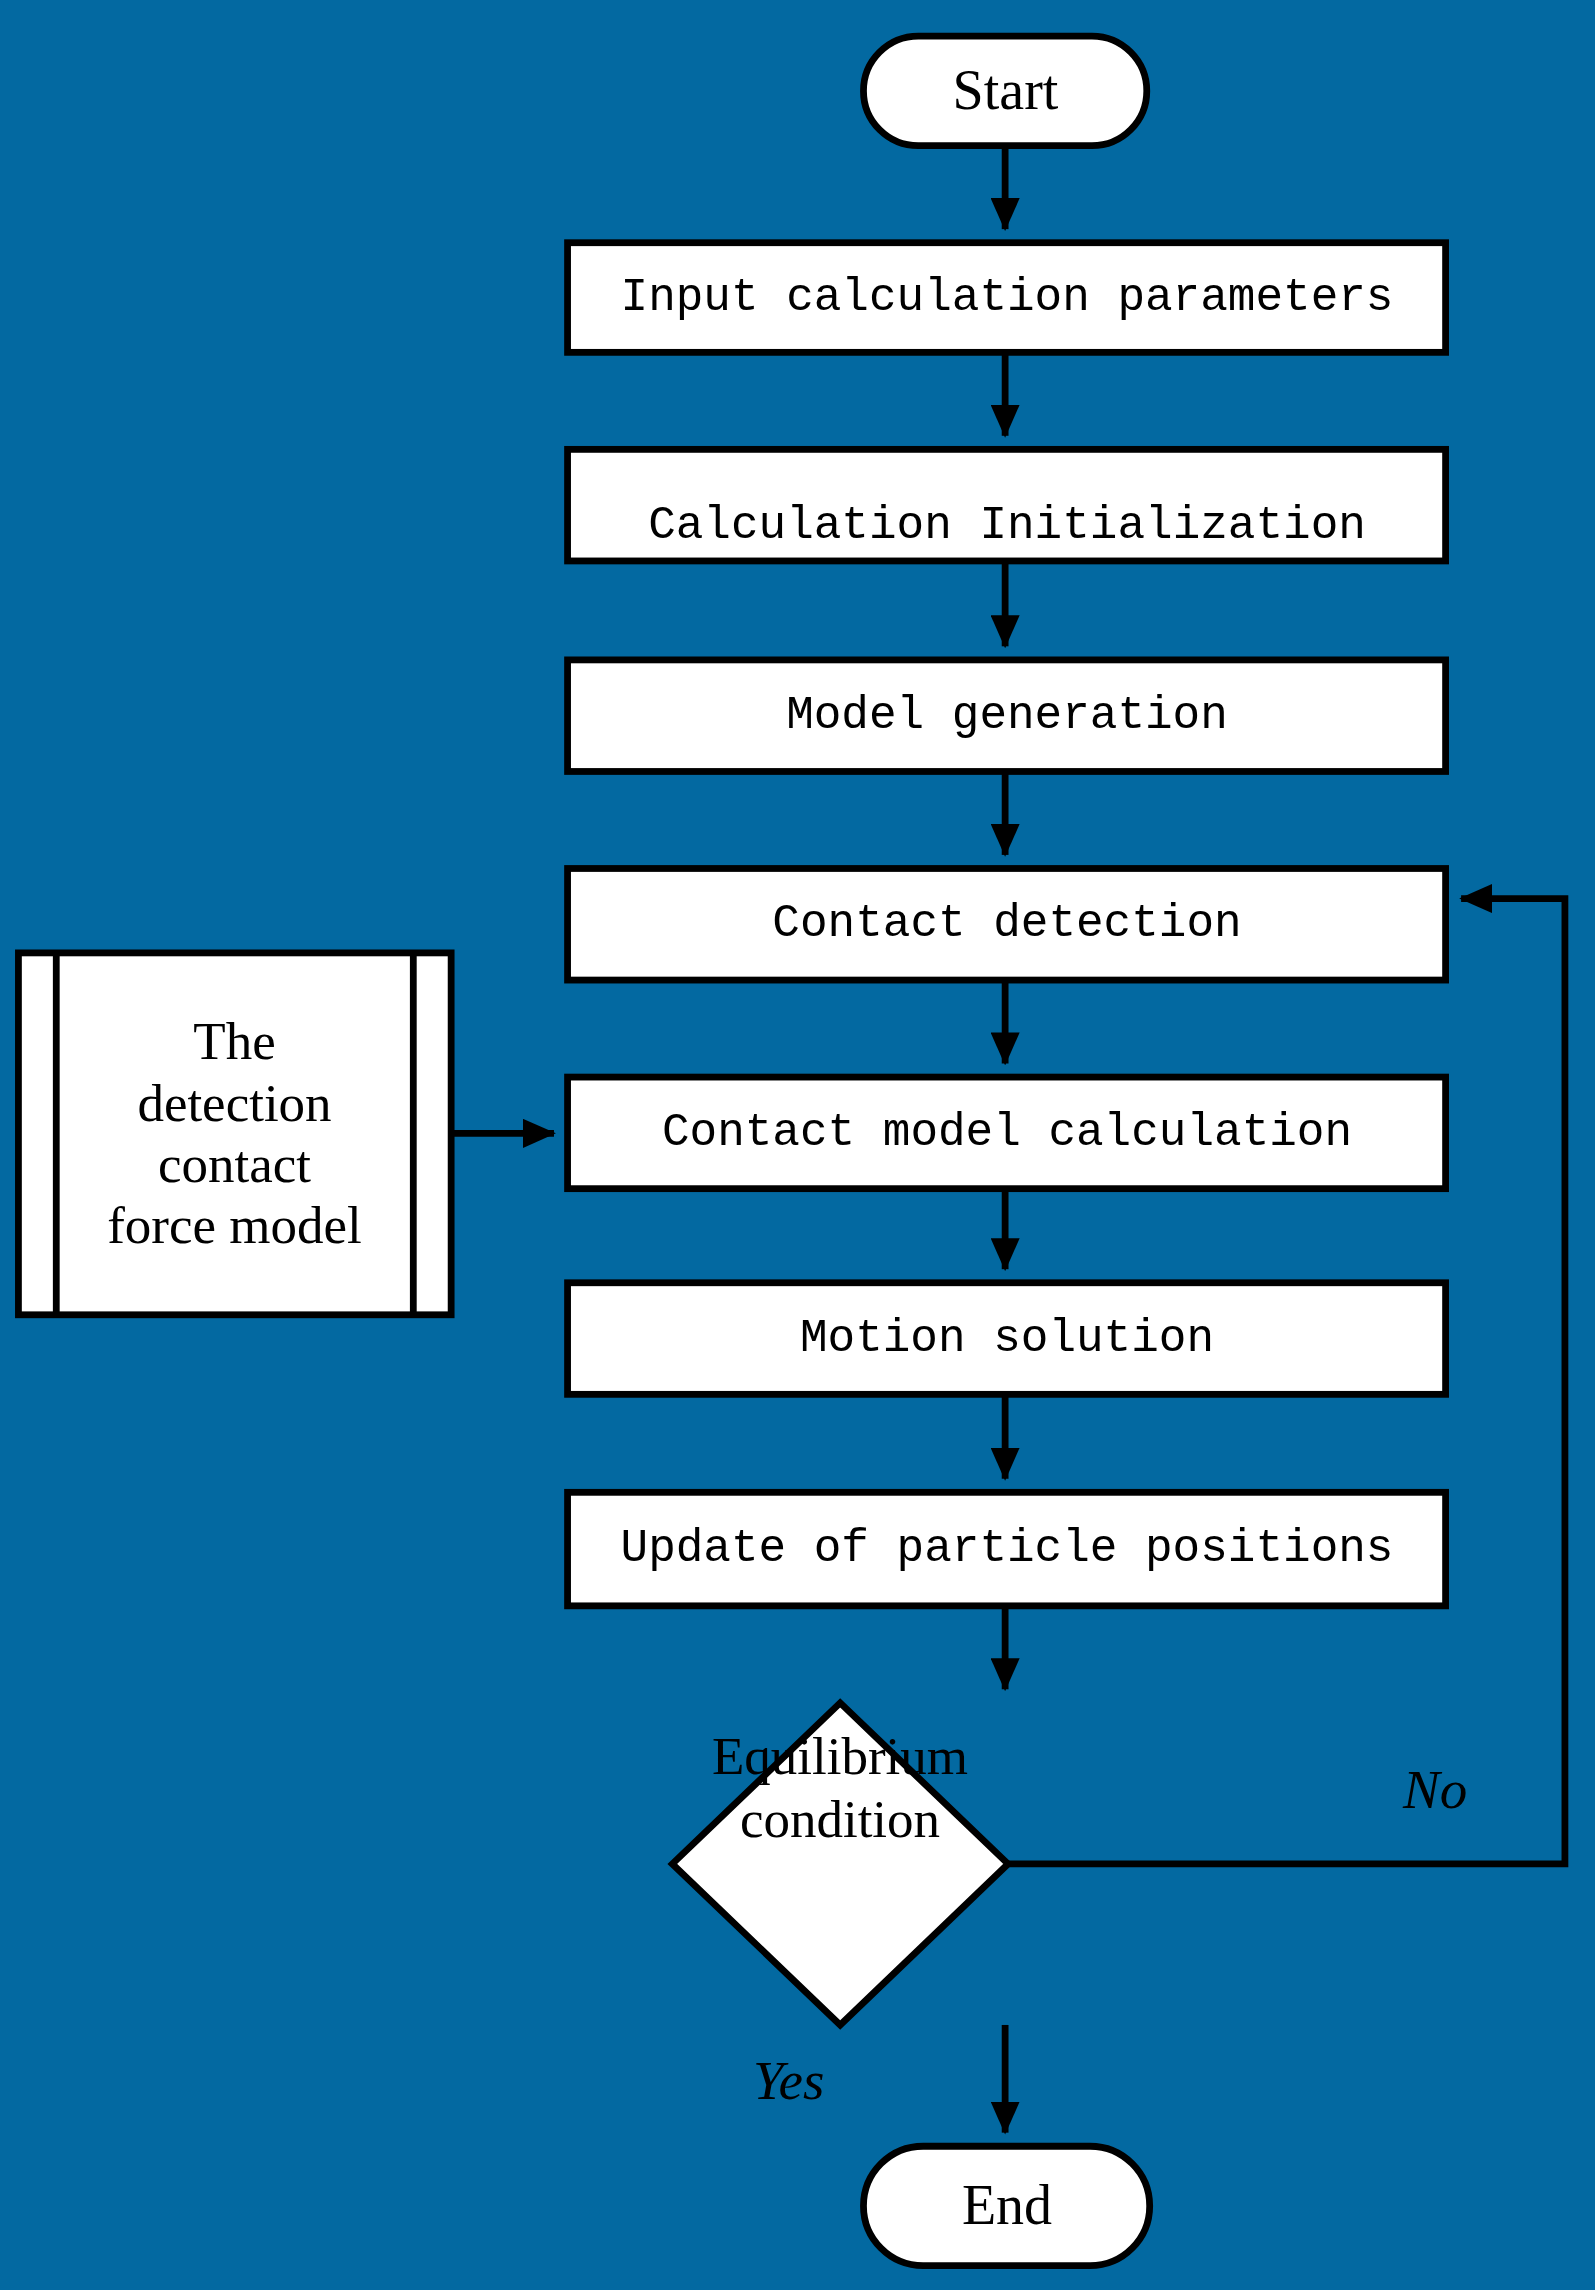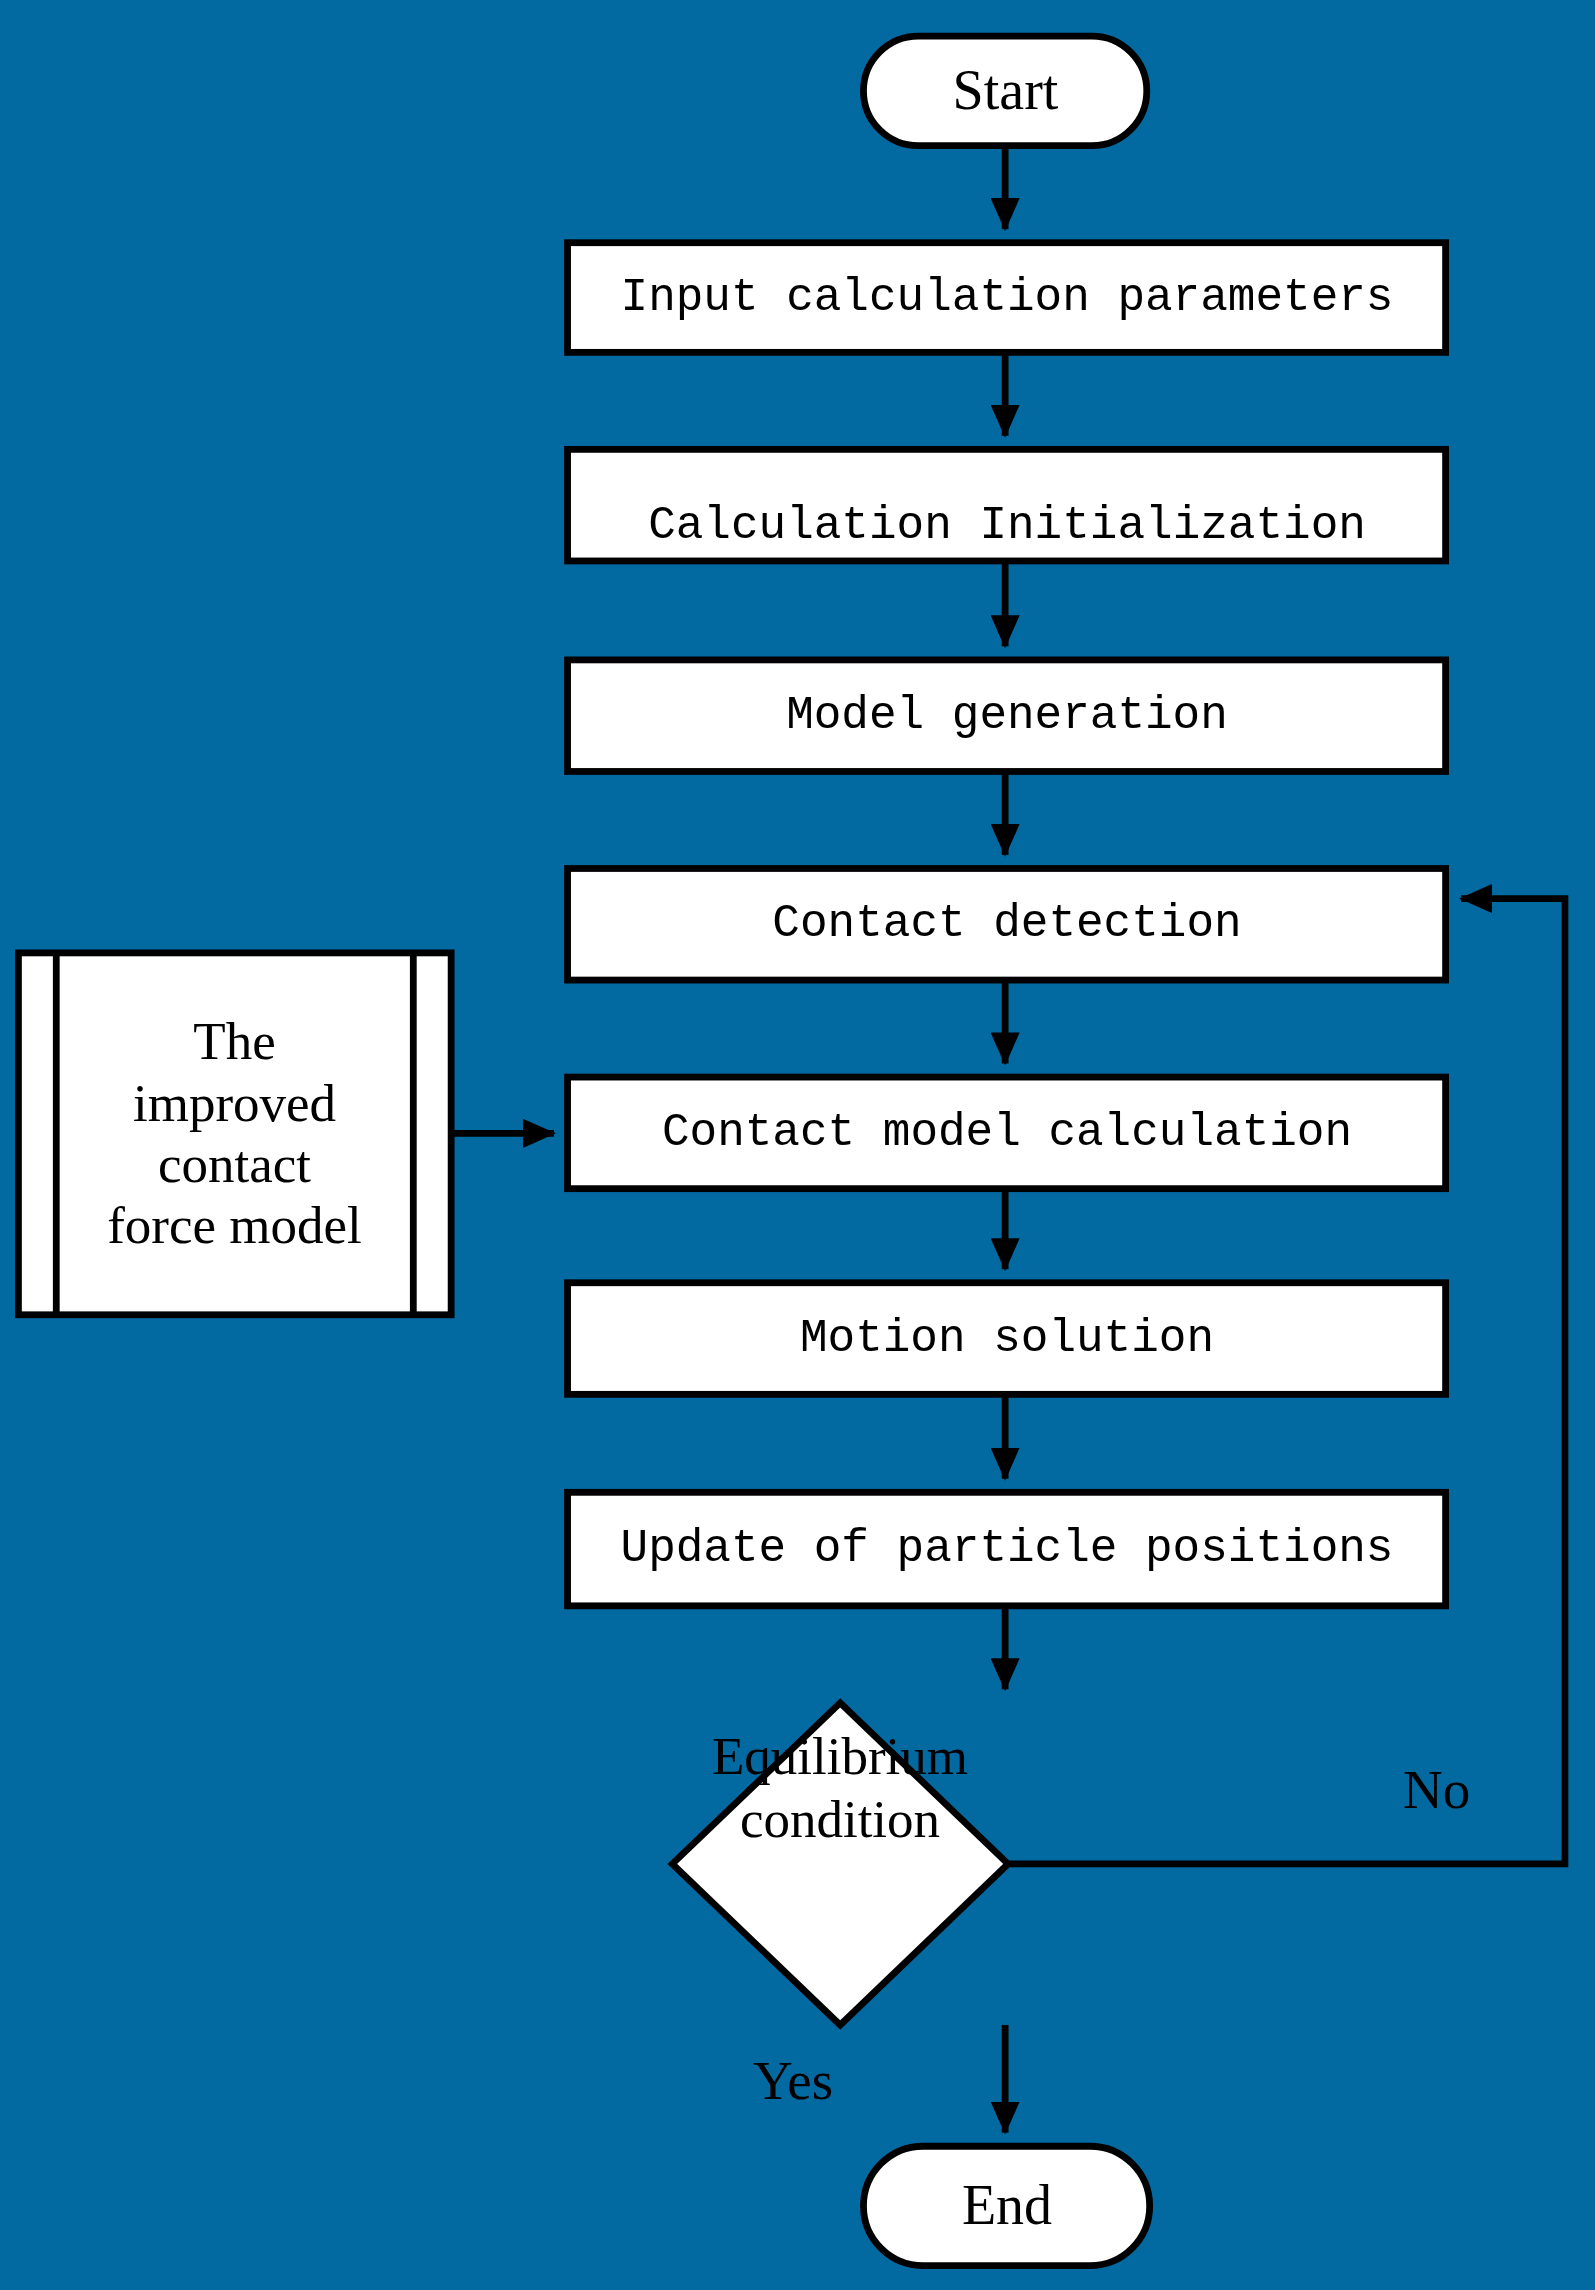--- a/index.html
+++ b/index.html
@@ -49,20 +49,21 @@
     line-height: 1.16;
     white-space: normal;
     flex-direction: column;
   }
   .edge-label {
     position: absolute;
     font-size: 55px;
     color: #000;
     pointer-events: none;
     font-family: "Liberation Serif", "DejaVu Serif", serif;
+    font-style: italic;
   }
   
   .hit {
     position: absolute;
     background: transparent;
   }
 </style>
 </head>
 <body>
 
@@ -143,21 +144,21 @@
 
   <div class="node-label decision-label" style="left:672px; top:1691px; width:336px; height:194px;">
     <span>Equilibrium</span>
     <span>condition</span>
   </div>
 
   <div class="node-label terminal-label" style="left:864px; top:2146px; width:286px; height:119px;">End</div>
 
   <div class="node-label predef-label" style="left:56px; top:961px; width:357px; height:346px;">
     <span>The</span>
-    <span>improved</span>
+    <span>detection</span>
     <span>contact</span>
     <span>force model</span>
   </div>
 
   <div class="edge-label" style="left:1403px; top:1758px;">No</div>
 
   <div class="edge-label" style="left:753px; top:2049px;">Yes</div>
 
   <div class="hit" style="left:864px; top:36px; width:283px; height:110px;"></div>
   <div class="hit" style="left:568px; top:243px; width:878px; height:110px;"></div>

